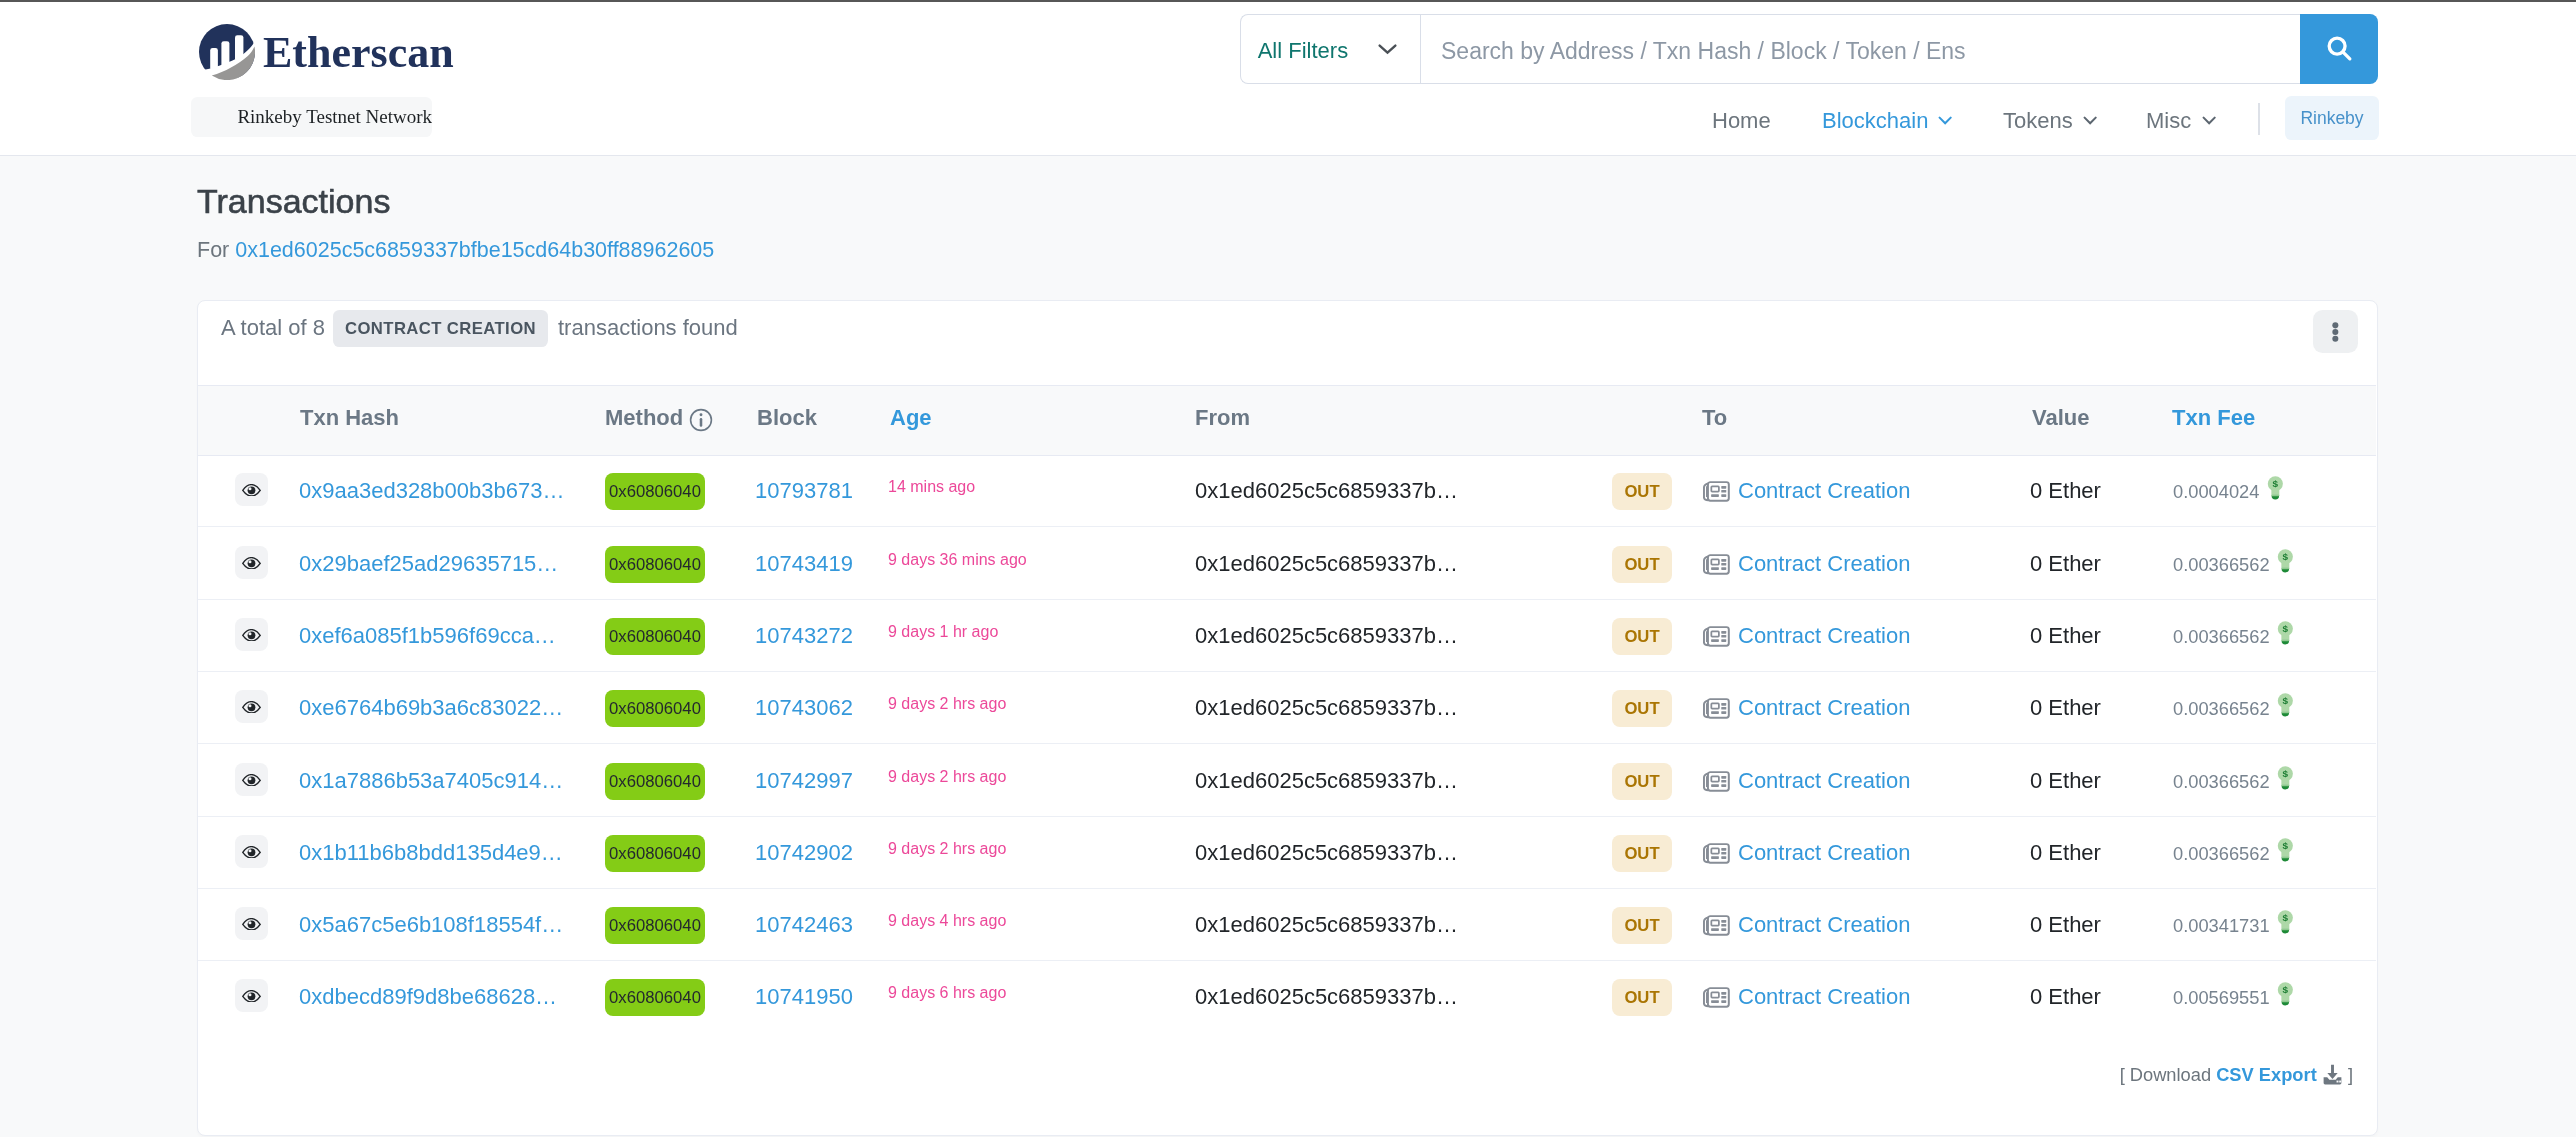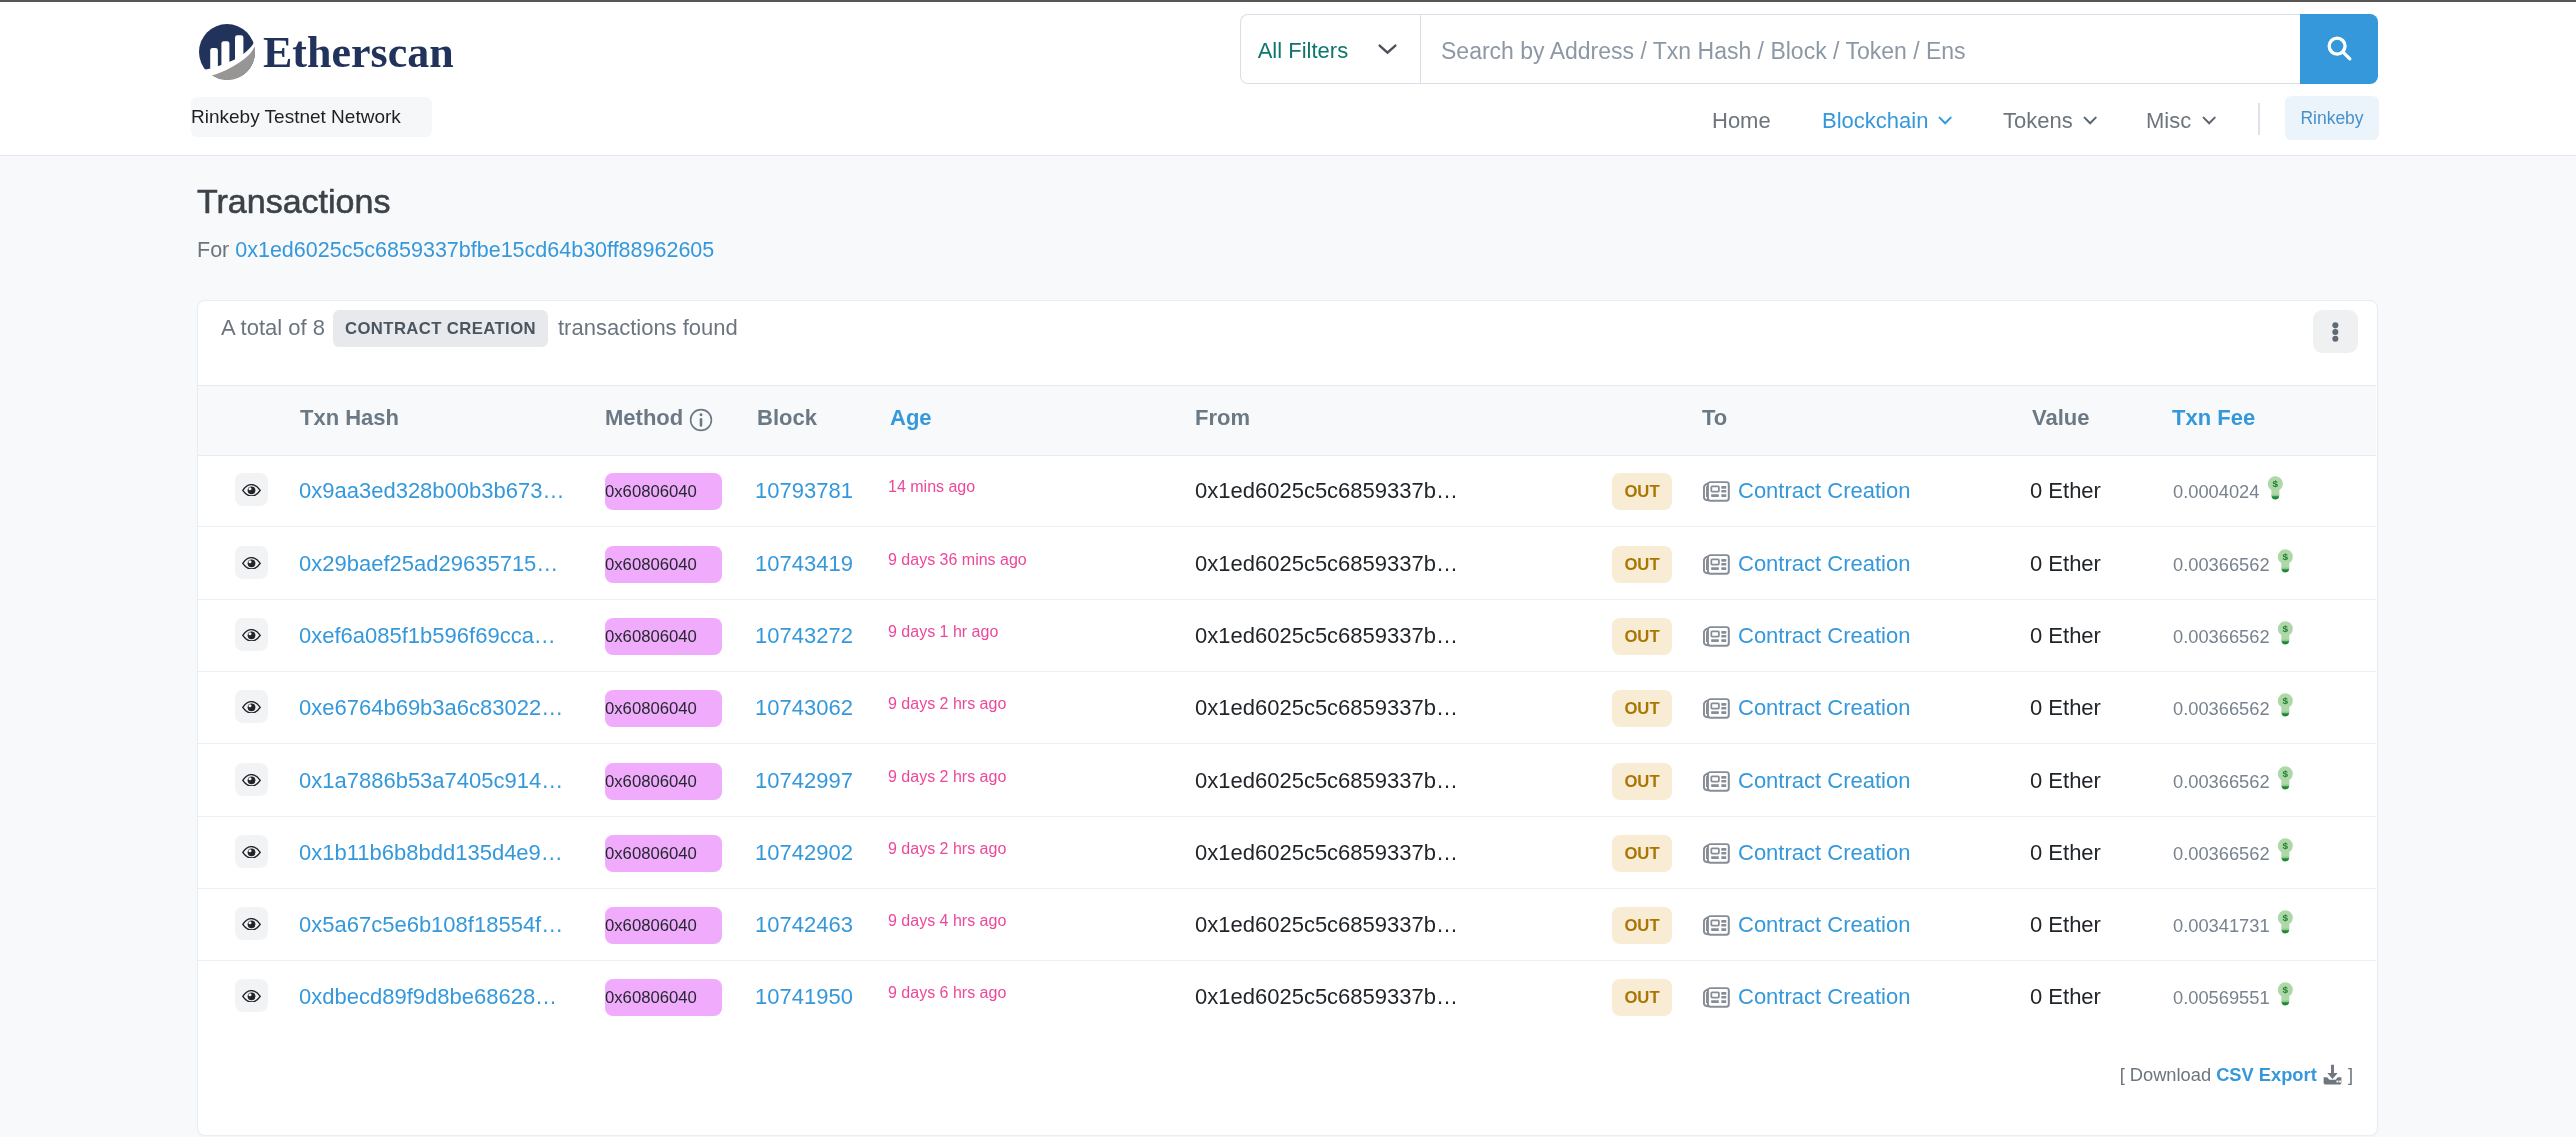--- a/index.html
+++ b/index.html
@@ -9,21 +9,21 @@
 a { text-decoration:none; }
 .blue { color:#3498db; }
 .gray { color:#6c757d; }
 
 
 #topbar { left:0; top:0; width:2576px; height:2.4px; background:#575757; }
 #header { left:0; top:2.4px; width:2576px; height:154px; background:#fff; border-bottom:1.6px solid #e4e7ee; }
 
 
 #wordmark { left:263px; top:27px; font-family:"Liberation Serif", serif; font-weight:bold; font-size:44px; color:#21325b; letter-spacing:0px; }
-#netbadge { left:191px; top:97px; width:241px; height:40px; background:#f6f7f8; border-radius:6.4px; font-size:19px; color:#1d2124; text-align:left; line-height:40px; }
+#netbadge { left:191px; top:97px; width:241px; height:40px; background:#f6f7f8; border-radius:6.4px; font-size:19px; color:#1d2124; text-align:right; line-height:40px;font-family:Liberation Serif, serif; }
 
 
 #allfilters { left:1240px; top:13.5px; width:180px; height:70px; background:#fff; border:1.6px solid #d9dee8; border-right:none; border-radius:8px 0 0 8px; }
 #allfilters .txt { left:16.7px; top:23px; font-size:22px; color:#0f766e; }
 #searchinput { left:1420px; top:13.5px; width:881px; height:70px; background:#fff; border:1.6px solid #d9dee8; }
 #searchinput .ph { left:20px; top:23px; font-size:23px; color:#8d98a5; }
 #searchbtn { left:2300px; top:13.5px; width:78px; height:70px; background:#3498db; border-radius:0 8px 8px 0; }
 
 
 .nav { top:108px; font-size:22px; }
@@ -40,21 +40,21 @@
 #ccbadge { left:135px; top:8.8px; height:37px; background:#e7e9ed; border-radius:6.4px; font-size:16.7px; font-weight:bold; color:#4a5560; line-height:37px; padding:0 12px; letter-spacing:0.4px; }
 #dotsbtn { left:2115px; top:8.8px; width:45px; height:43px; background:#eef0f2; border-radius:9.6px; }
 
 #thead { left:0px; top:84px; width:2178px; height:71px; background:#f8f9fa; border-top:1.6px solid #e7eaf3; border-bottom:1.6px solid #e7eaf3; }
 .th { top:19px; font-size:22px; font-weight:bold; color:#6b7885; }
 .th.blue { color:#3498db; }
 .row { left:0px; width:2178px; height:72px; border-bottom:1.6px solid #eceff5; }
 .row.last { border-bottom:none; }
 .eyebtn { left:37px; top:18.3px; width:33px; height:33px; background:#f2f3f5; border-radius:8px; }
 .hash { left:101px; top:23px; font-size:22px;text-align:right; }
-.mbadge { left:407px; top:17.5px; width:117px; height:37px; background:#f0abfc; border-radius:8px; font-size:16.7px; color:#24292e; line-height:37px; }
+.mbadge { left:407px; top:17.5px; width:100px; height:37px; background:#84cc16; border-radius:8px; font-size:16.7px; color:#24292e; text-align:center; line-height:37px; }
 .blk { left:557px; top:23px; font-size:22px; }
 .age { left:690px; top:23px; font-size:16px; color:#ec4899; }
 .from { left:997px; top:23px; font-size:22px; color:#212529; }
 .outb { left:1414px; top:17.5px; width:60px; height:37px; background:#f8ecd4; border-radius:8px; font-size:16.7px; font-weight:bold; color:#aa7503; text-align:center; line-height:37px; }
 .cicon { left:1505px; top:26px; }
 .cc { left:1540px; top:23px; font-size:22px; }
 .val { left:1832px; top:23px; font-size:22px; color:#212529; }
 .fee { left:1975px; top:25.5px; font-size:18.3px; color:#77838f; }
 .bulb { top:21px; }
 

